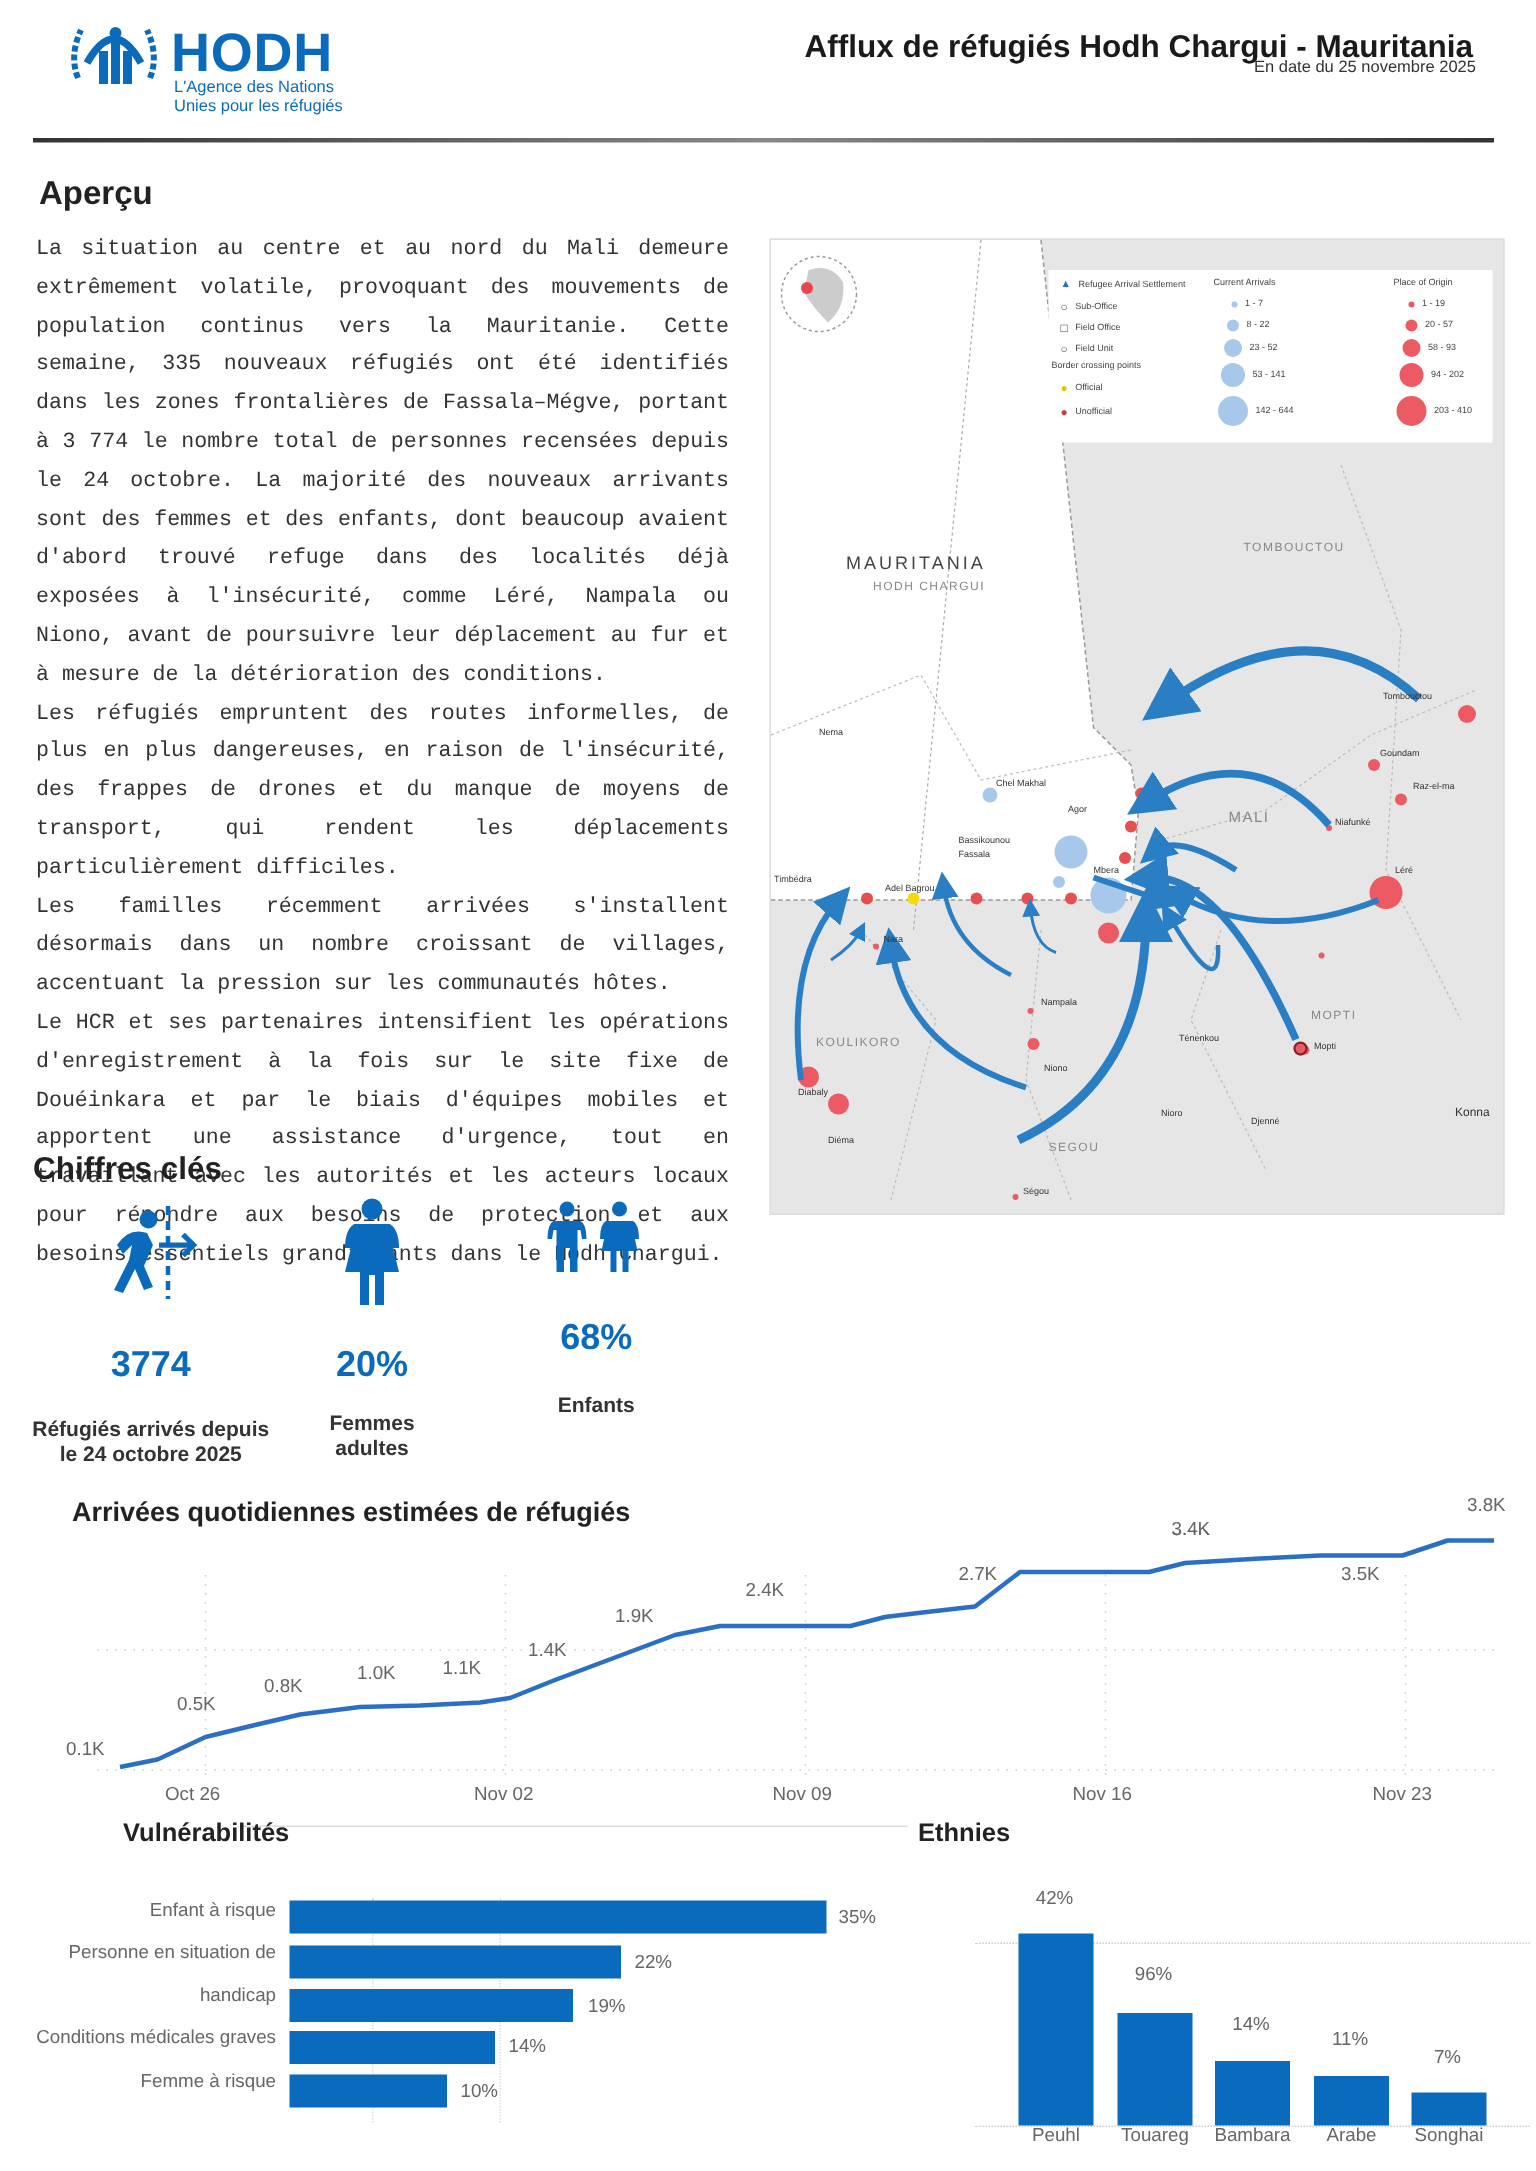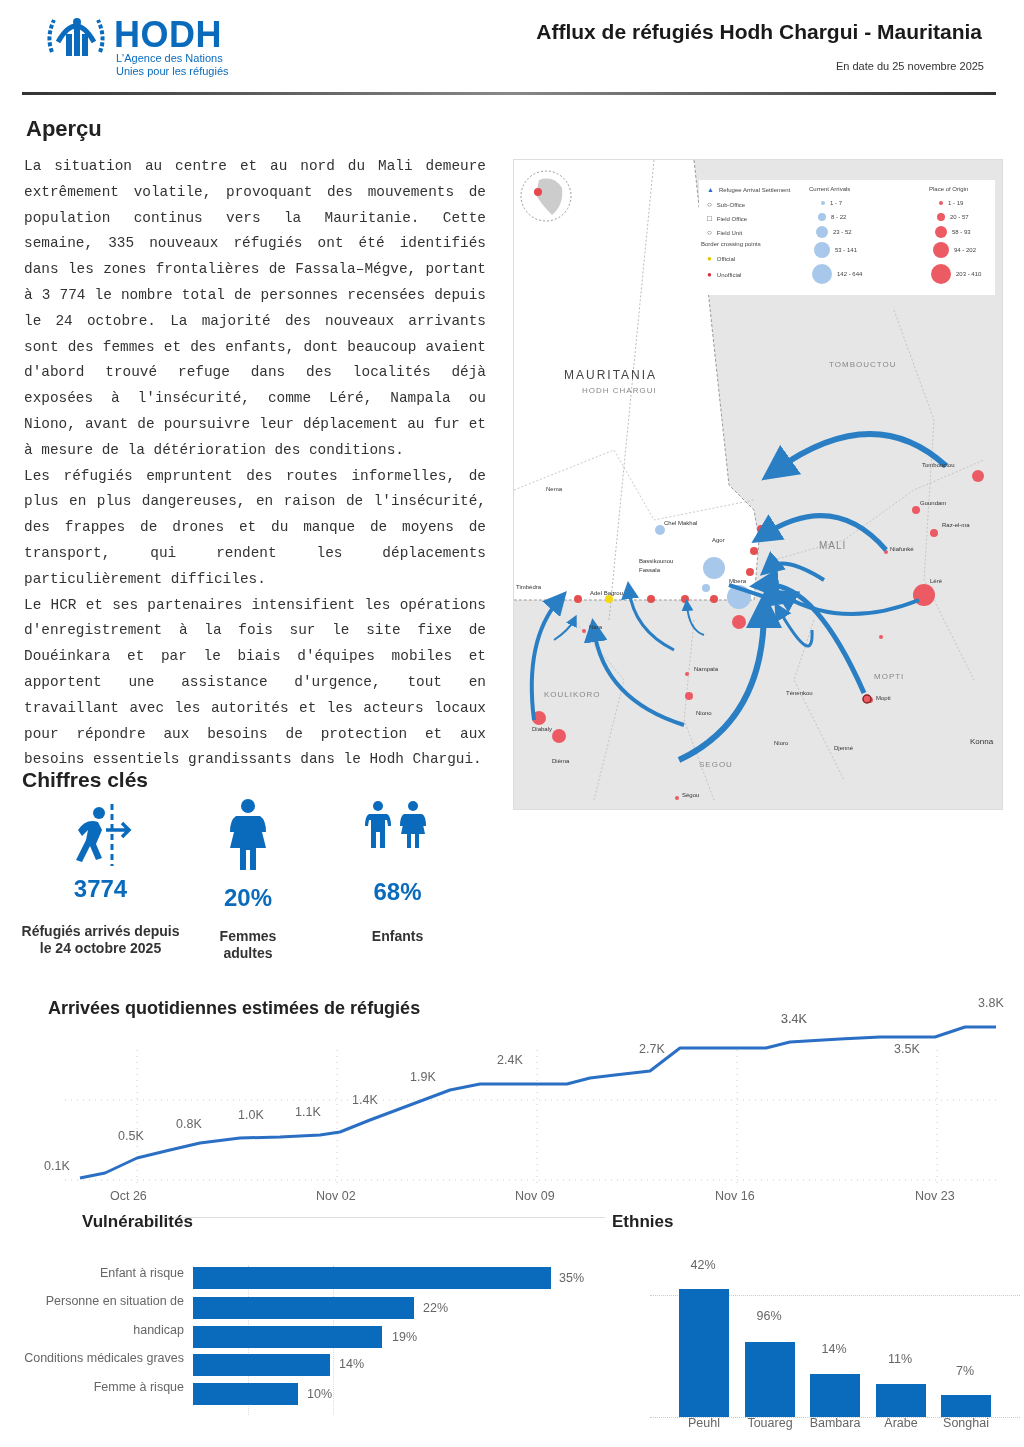--- a/index.html
+++ b/index.html
@@ -3,21 +3,21 @@
 <meta charset="utf-8">
 <style>
   * { box-sizing: border-box; margin: 0; padding: 0; }
   body { width: 1024px; height: 1447px; background: #fff; font-family: "Liberation Sans", sans-serif; color: #222; position: relative; overflow: hidden; }
   .abs { position: absolute; }
   
   #logo { left: 44px; top: 12px; width: 230px; height: 70px; }
   #logo .word { position: absolute; left: 70px; top: 2px; font-size: 36px; font-weight: bold; color: #0a6bbd; letter-spacing: 0.5px; }
   #logo .sub { position: absolute; left: 72px; font-size: 11px; color: #0a6bbd; line-height: 13px; }
   #title { right: 42px; top: 20px; font-size: 21px; font-weight: bold; color: #1a1a1a; }
-  #date { right: 40px; top: 60px; font-size: 11px; color: #333; }
+  #date { right: 40px; top: 39px; font-size: 11px; color: #333; }
   #rule { left: 22px; top: 92px; width: 974px; height: 3px; background: linear-gradient(90deg,#333,#888,#333); }
   
   h2.sec { font-size: 22px; font-weight: bold; color: #222; }
   #apercu-title { left: 26px; top: 116px; }
   #apercu-body { left: 24px; top: 154px; width: 462px; font-size: 14.4px; line-height: 25.8px; color: #333; text-align: justify; font-family: Liberation Mono, monospace; }
   #apercu-body p { margin: 0; }
   
   #map { left: 513px; top: 159px; width: 490px; height: 651px; background: #e6e6e6; overflow: hidden; border: 1px solid #ddd; }
   #map svg { position: absolute; left: 0; top: 0; }
   #legend { position: absolute; left: 185px; top: 20px; width: 296px; height: 115px; background: #fff; font-size: 6px; color: #444; }
@@ -61,20 +61,21 @@
   <div class="sub" style="top:53px">Unies pour les réfugiés</div>
 </div>
 <div id="title" class="abs">Afflux de réfugiés Hodh Chargui - Mauritania</div>
 <div id="date" class="abs">En date du 25 novembre 2025</div>
 <div id="rule" class="abs"></div>
 
 <h2 id="apercu-title" class="abs sec">Aperçu</h2>
 <div id="apercu-body" class="abs">
   <p>La situation au centre et au nord du Mali demeure extrêmement volatile, provoquant des mouvements de population continus vers la Mauritanie. Cette semaine, 335 nouveaux réfugiés ont été identifiés dans les zones frontalières de Fassala–Mégve, portant à 3 774 le nombre total de personnes recensées depuis le 24 octobre. La majorité des nouveaux arrivants sont des femmes et des enfants, dont beaucoup avaient d'abord trouvé refuge dans des localités déjà exposées à l'insécurité, comme Léré, Nampala ou Niono, avant de poursuivre leur déplacement au fur et à mesure de la détérioration des conditions.</p>
   <p>Les réfugiés empruntent des routes informelles, de plus en plus dangereuses, en raison de l'insécurité, des frappes de drones et du manque de moyens de transport, qui rendent les déplacements particulièrement difficiles.</p>
+  <p>Les familles récemment arrivées s'installent désormais dans un nombre croissant de villages, accentuant la pression sur les communautés hôtes.</p>
   <p>Le HCR et ses partenaires intensifient les opérations d'enregistrement à la fois sur le site fixe de Douéinkara et par le biais d'équipes mobiles et apportent une assistance d'urgence, tout en travaillant avec les autorités et les acteurs locaux pour répondre aux besoins de protection et aux besoins essentiels grandissants dans le Hodh Chargui.</p>
 </div>
 
 <div id="map" class="abs">
   <svg width="490" height="651" viewBox="0 0 490 651">
     <defs>
       <marker id="ah" markerWidth="6" markerHeight="6" refX="3" refY="3" orient="auto">
         <path d="M0,0 L6,3 L0,6 Z" fill="#2a7fc4"></path>
       </marker>
     </defs>
@@ -254,31 +255,31 @@
 
 <h2 id="kf-title" class="abs sec">Chiffres clés</h2>
 
 <div class="kf" style="left:8px;top:800px;width:185px">
   <svg width="70" height="70" viewBox="0 0 70 70" style="display:block;margin:0 auto">
     <circle cx="33" cy="13" r="6" fill="#0a6bbd"></circle>
     <path d="M12 30 Q20 18 32 22 L36 30 L30 44 L36 58 L30 60 L24 46 L16 62 L10 60 L20 40 L22 30 L16 36 Z" fill="#0a6bbd"></path>
     <line x1="46" y1="4" x2="46" y2="66" stroke="#0a6bbd" stroke-width="3" stroke-dasharray="6 4"></line>
     <path d="M40 30 L62 30 M56 23 L63 30 L56 37" stroke="#0a6bbd" stroke-width="3.5" fill="none"></path>
   </svg>
-  <div class="val" style="margin-top:5px">3774</div>
+  <div class="val" style="margin-top:26px">3774</div>
   <div class="lbl" style="margin-top:20px">Réfugiés arrivés depuis</div>
   <div class="lbl">le 24 octobre 2025</div>
 </div>
 
 <div class="kf" style="left:208px;top:798px;width:80px">
   <svg width="44" height="74" viewBox="0 0 44 74" style="display:block;margin:0 auto">
     <circle cx="22" cy="8" r="7" fill="#0a6bbd"></circle>
     <path d="M10 18 L34 18 Q40 22 40 34 L36 34 L34 26 L40 50 L30 50 L30 72 L24 72 L24 52 L20 52 L20 72 L14 72 L14 50 L4 50 L10 26 L8 34 L4 34 Q4 22 10 18 Z" fill="#0a6bbd"></path>
   </svg>
-  <div class="val" style="margin-top:12px">20%</div>
+  <div class="val" style="margin-top:24px">20%</div>
   <div class="lbl" style="margin-top:16px">Femmes</div>
   <div class="lbl">adultes</div>
 </div>
 
 <div class="kf" style="left:350px;top:800px;width:95px">
   <svg width="70" height="52" viewBox="0 0 70 52" style="display:block;margin:0 auto">
     <circle cx="15" cy="6" r="5" fill="#0a6bbd"></circle>
     <path d="M6 14 L24 14 Q28 16 28 26 L25 26 L24 20 L22 20 L22 48 L17 48 L17 32 L13 32 L13 48 L8 48 L8 20 L6 20 L5 26 L2 26 Q2 16 6 14 Z" fill="#0a6bbd"></path>
     <circle cx="50" cy="6" r="5" fill="#0a6bbd"></circle>
     <path d="M41 14 L59 14 Q63 16 63 26 L60 26 L59 20 L62 34 L56 34 L56 48 L52 48 L52 34 L48 34 L48 48 L44 48 L44 34 L38 34 L41 20 L40 26 L37 26 Q37 16 41 14 Z" fill="#0a6bbd"></path>

